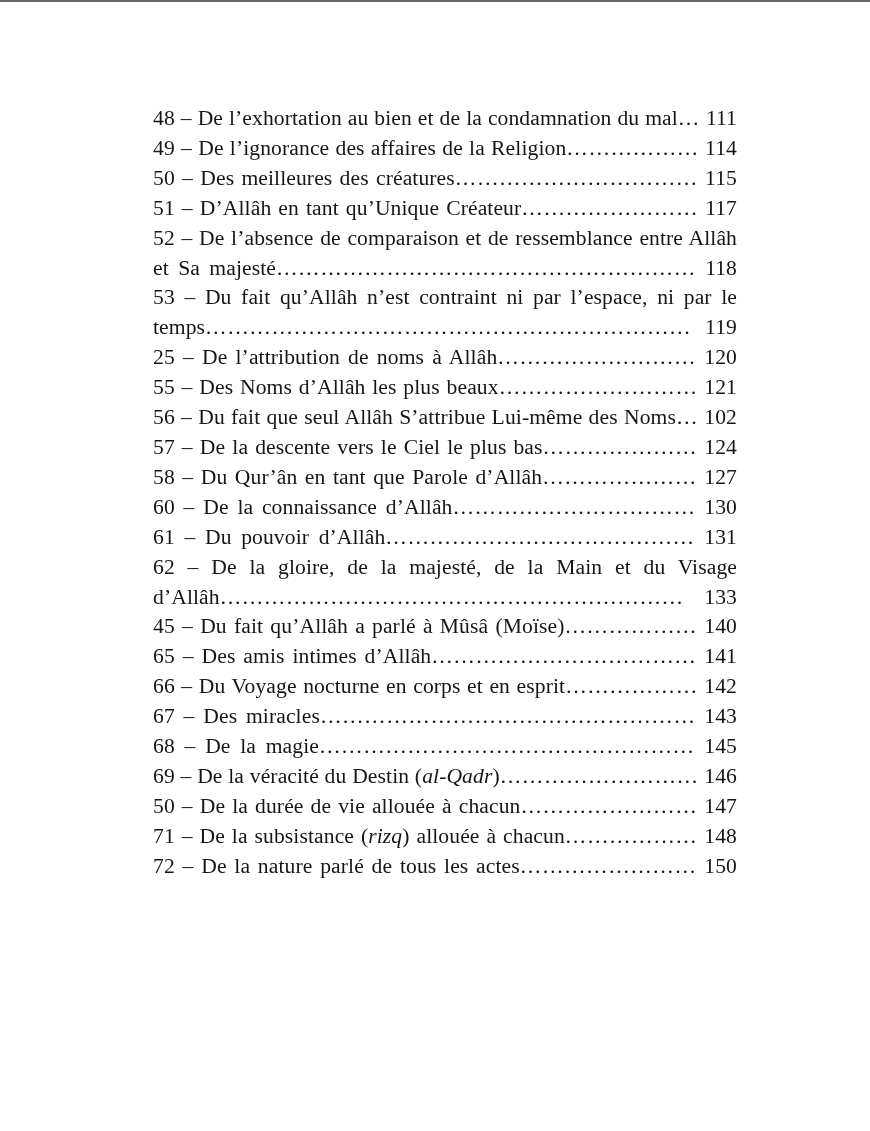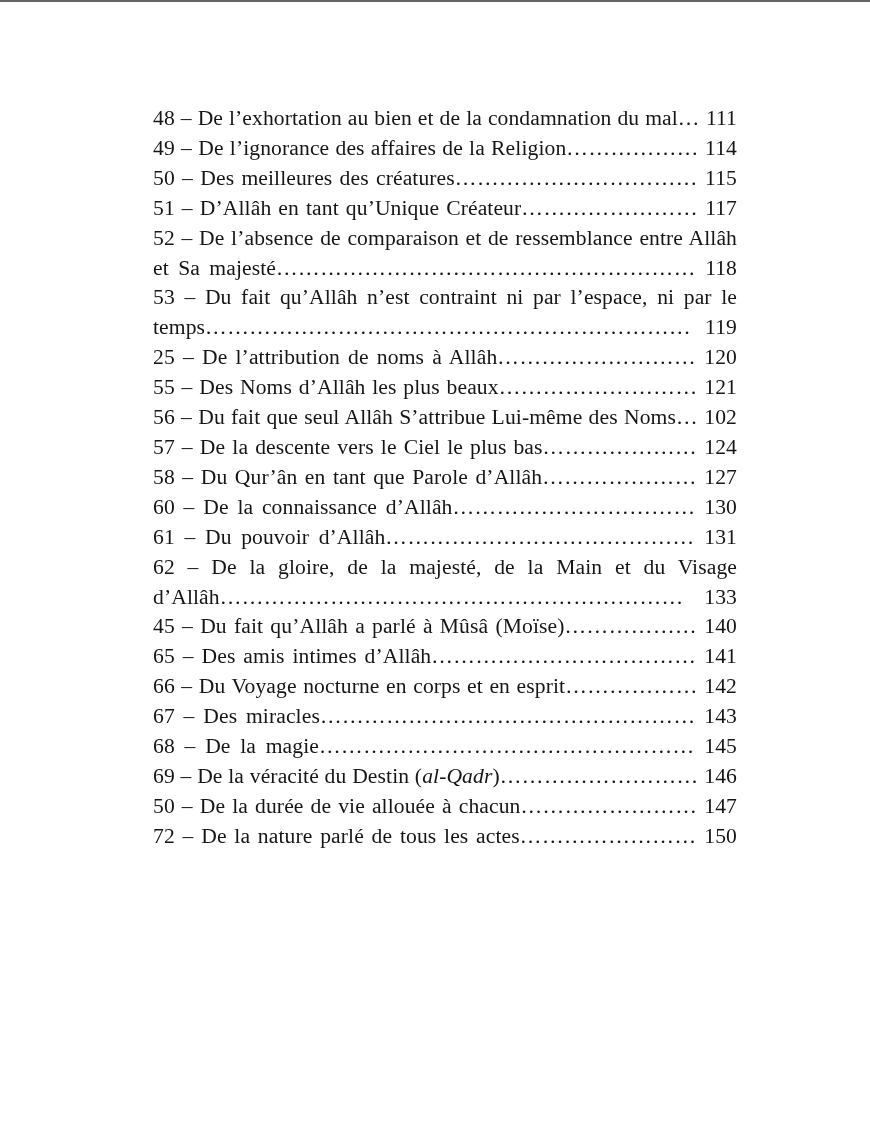--- a/index.html
+++ b/index.html
@@ -66,15 +66,16 @@
       <p class="entry"><span>60</span> – <span class="entry-title"><span>De la connaissance d’Allâh</span></span><span class="dot-leader">……………………………</span> <span>130</span></p>
       <p class="entry"><span>61</span> – <span class="entry-title"><span>Du pouvoir d’Allâh</span></span><span class="dot-leader">……………………………………</span> <span>131</span></p>
       <p class="entry"><span>62</span> – <span class="entry-title"><span>De la gloire, de la majesté, de la Main et du Visage d’Allâh</span></span><span class="dot-leader">………………………………………………………</span> <span>133</span></p>
       <p class="entry"><span>45</span> – <span class="entry-title"><span>Du fait qu’Allâh a parlé à Mûsâ (Moïse)</span></span><span class="dot-leader">………………</span> <span>140</span></p>
       <p class="entry"><span>65</span> – <span class="entry-title"><span>Des amis intimes d’Allâh</span></span><span class="dot-leader">………………………………</span> <span>141</span></p>
       <p class="entry"><span>66</span> – <span class="entry-title"><span>Du Voyage nocturne en corps et en esprit</span></span><span class="dot-leader">………………</span> <span>142</span></p>
       <p class="entry"><span>67</span> – <span class="entry-title"><span>Des miracles</span></span><span class="dot-leader">……………………………………………</span> <span>143</span></p>
       <p class="entry"><span>68</span> – <span class="entry-title"><span>De la magie</span></span><span class="dot-leader">……………………………………………</span> <span>145</span></p>
       <p class="entry"><span>69</span> – <span class="entry-title"><span>De la véracité du Destin (</span><i>al-Qadr</i><span>)</span></span><span class="dot-leader">………………………</span> <span>146</span></p>
       <p class="entry"><span>50</span> – <span class="entry-title"><span>De la durée de vie allouée à chacun</span></span><span class="dot-leader">……………………</span> <span>147</span></p>
+      <p class="entry"><span>71</span> – <span class="entry-title"><span>De la subsistance (</span><i>rizq</i><span>) allouée à chacun</span></span><span class="dot-leader">………………</span> <span>148</span></p>
       <p class="entry"><span>72</span> – <span class="entry-title"><span>De la nature parlé de tous les actes</span></span><span class="dot-leader">……………………</span> <span>150</span></p>
     </div>
 </div>
 
 </body></html>

